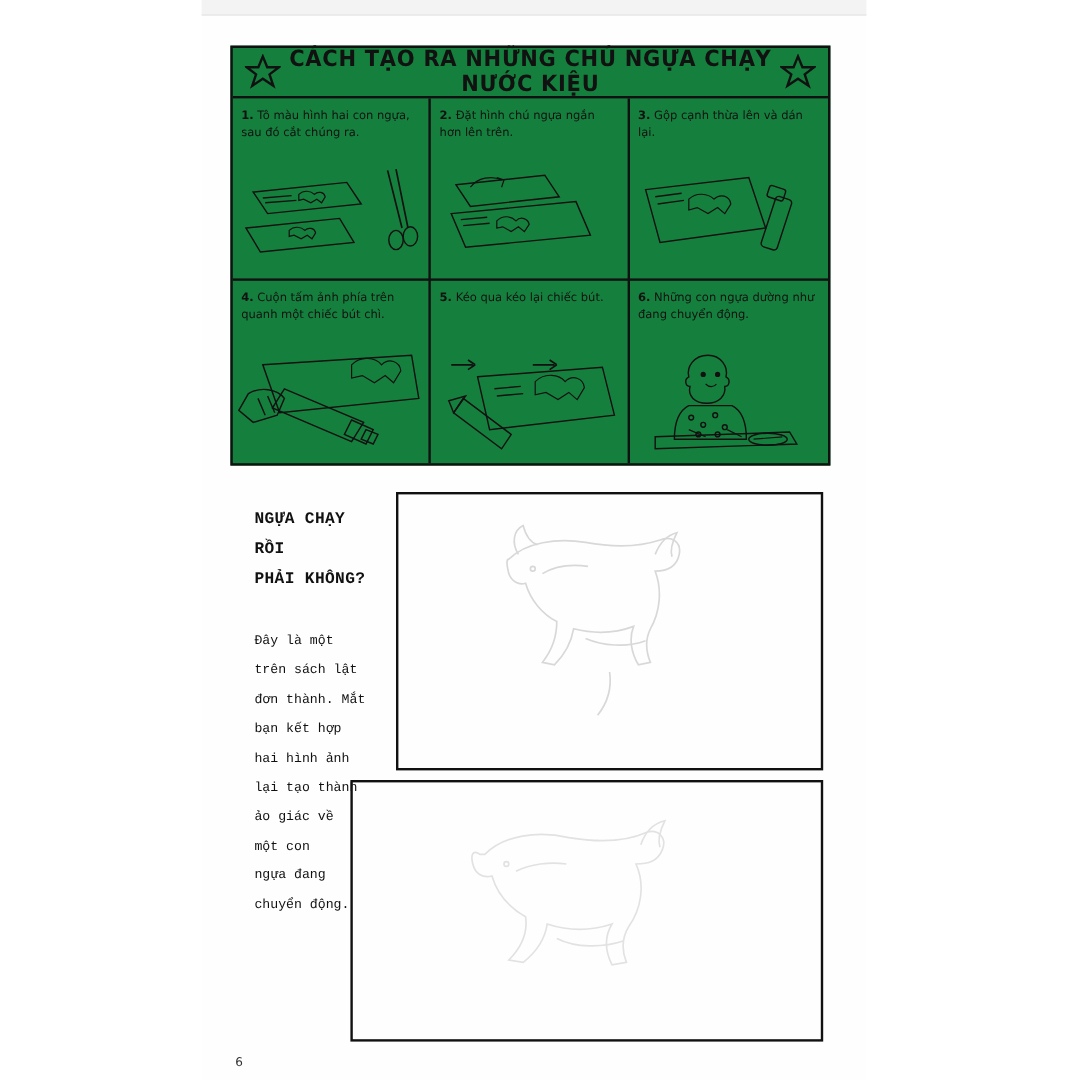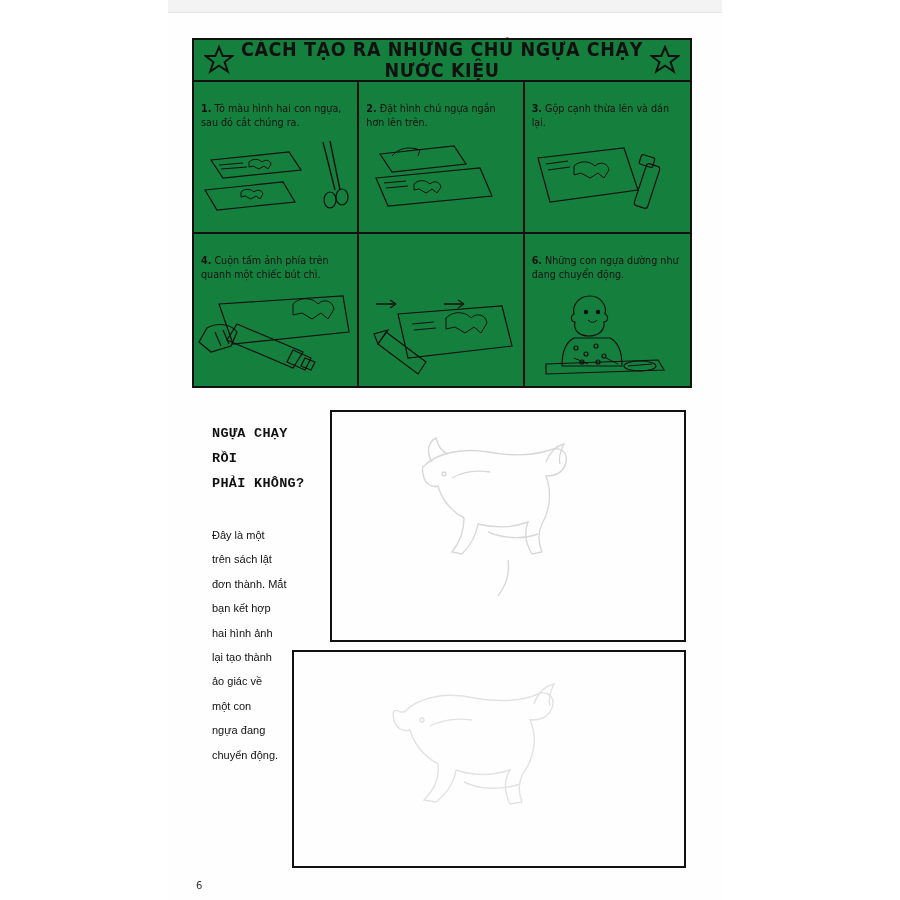--- a/index.html
+++ b/index.html
@@ -73,21 +73,21 @@
     flex: 0 0 auto;
     line-height: 0;
   }
   .steps {
     display: grid;
     grid-template-columns: 1fr 1fr 1fr;
   }
   .step {
     border-right: 2.5px solid #111;
     box-sizing: border-box;
-    padding: 20px 7px 4px 7px;
+    padding: 8px 7px 4px 7px;
     min-height: 152px;
     position: relative;
   }
   .step:nth-child(3n) { border-right: none; }
   .steps.row1 .step { border-bottom: 2.5px solid #111; }
 
   .step-text {
     font-size: 9.6px;
     line-height: 1.45;
     font-family: "DejaVu Sans", sans-serif;
@@ -118,21 +118,21 @@
   }
   .heading {
     font-family: Liberation Mono, monospace;
     font-weight: 700;
     font-size: 13.5px;
     line-height: 1.85;
     letter-spacing: .3px;
   }
   .body-copy {
     margin-top: 26px;
-    font-family: Liberation Sans, sans-serif;
+    font-family: Liberation Mono, monospace;
     font-size: 11px;
     line-height: 2.22;
   }
   .frame-top {
     position: absolute;
     left: 138px; top: 6px;
     width: 356px; height: 232px;
     border: 2px solid #111;
     box-sizing: border-box;
     overflow: hidden;
@@ -261,20 +261,24 @@
               <path d="M18,44 l6,14 M26,42 l6,14"></path>
               <path d="M40,36 l66,28 -10,16 -66,-28z"></path>
               <path d="M96,62 l18,8 -6,12 -18,-8z"></path>
               <path d="M108,70 l10,4 -4,8 -10,-4z"></path>
             </g>
           </svg>
         </div>
       </div>
 
       <div class="step">
+        <div class="step-text">
+          <span class="step-num">5.</span>
+          <span>Kéo qua kéo lại chiếc bút.</span>
+        </div>
         <div class="step-art">
           <svg width="158" height="96" viewBox="0 0 158 96">
             <g fill="none" stroke="#111" stroke-width="1.2">
               <path d="M14,16 l18,0 M34,16 l-6,-4 M34,16 l-6,4" stroke-width="1.4"></path>
               <path d="M82,16 l18,0 M102,16 l-6,-4 M102,16 l-6,4" stroke-width="1.4"></path>
               <polygon points="36,26 140,18 150,58 46,70"></polygon>
               <path d="M84,30 c8,-8 20,-6 25,0 c6,-6 15,-3 16,5 l-6,10 -7,-6 -9,6 -10,-6 -9,2z" stroke-width="1"></path>
               <line x1="50" y1="36" x2="72" y2="34"></line>
               <line x1="52" y1="42" x2="74" y2="40"></line>
               <path d="M24,44 l40,30 -8,12 -40,-30z"></path>

